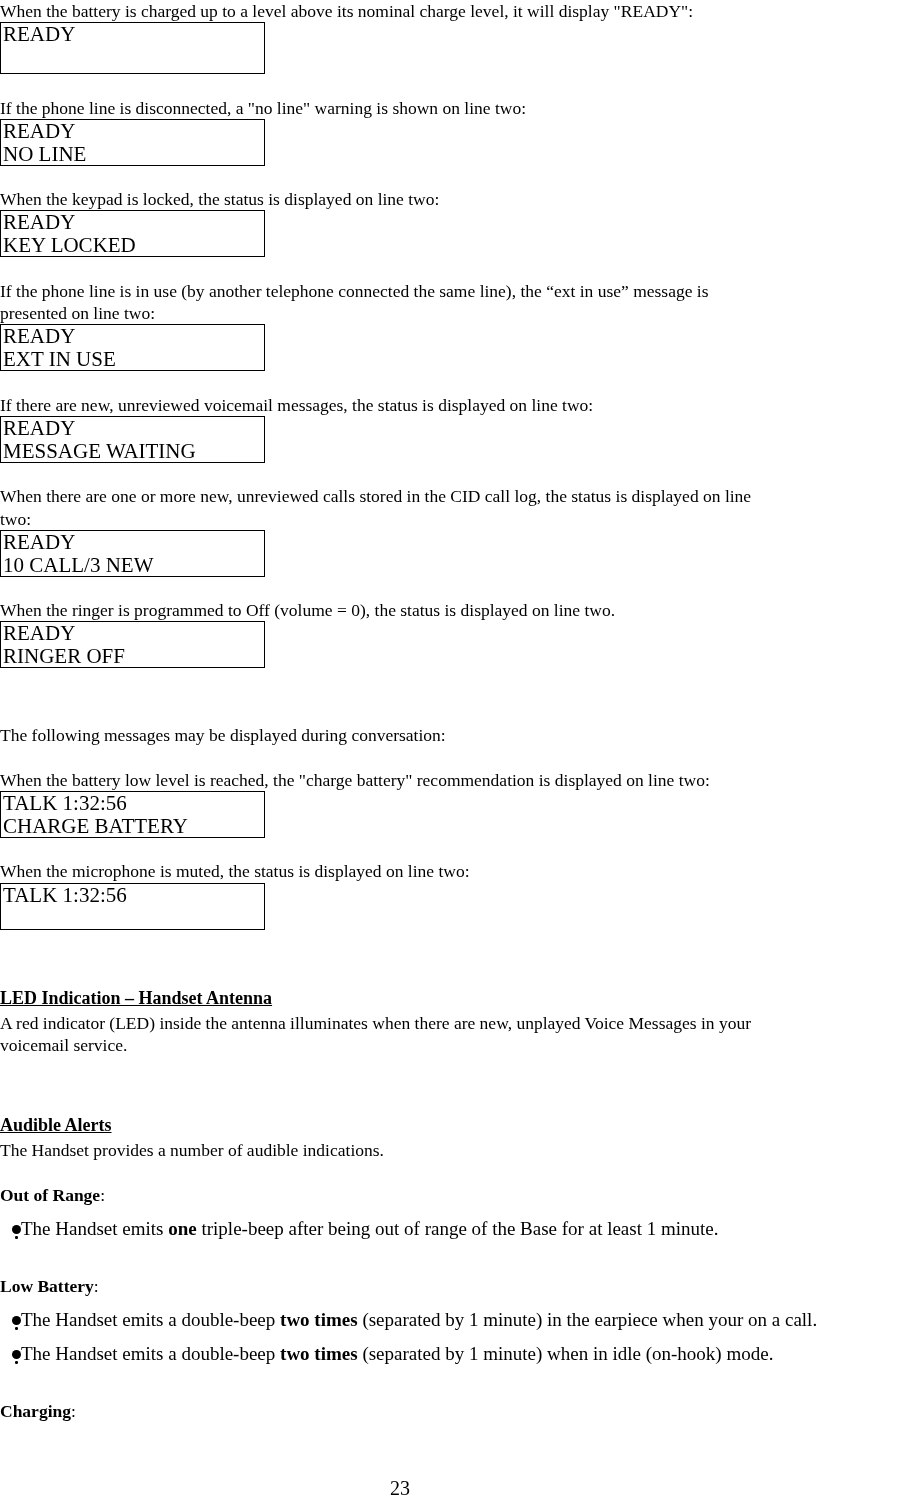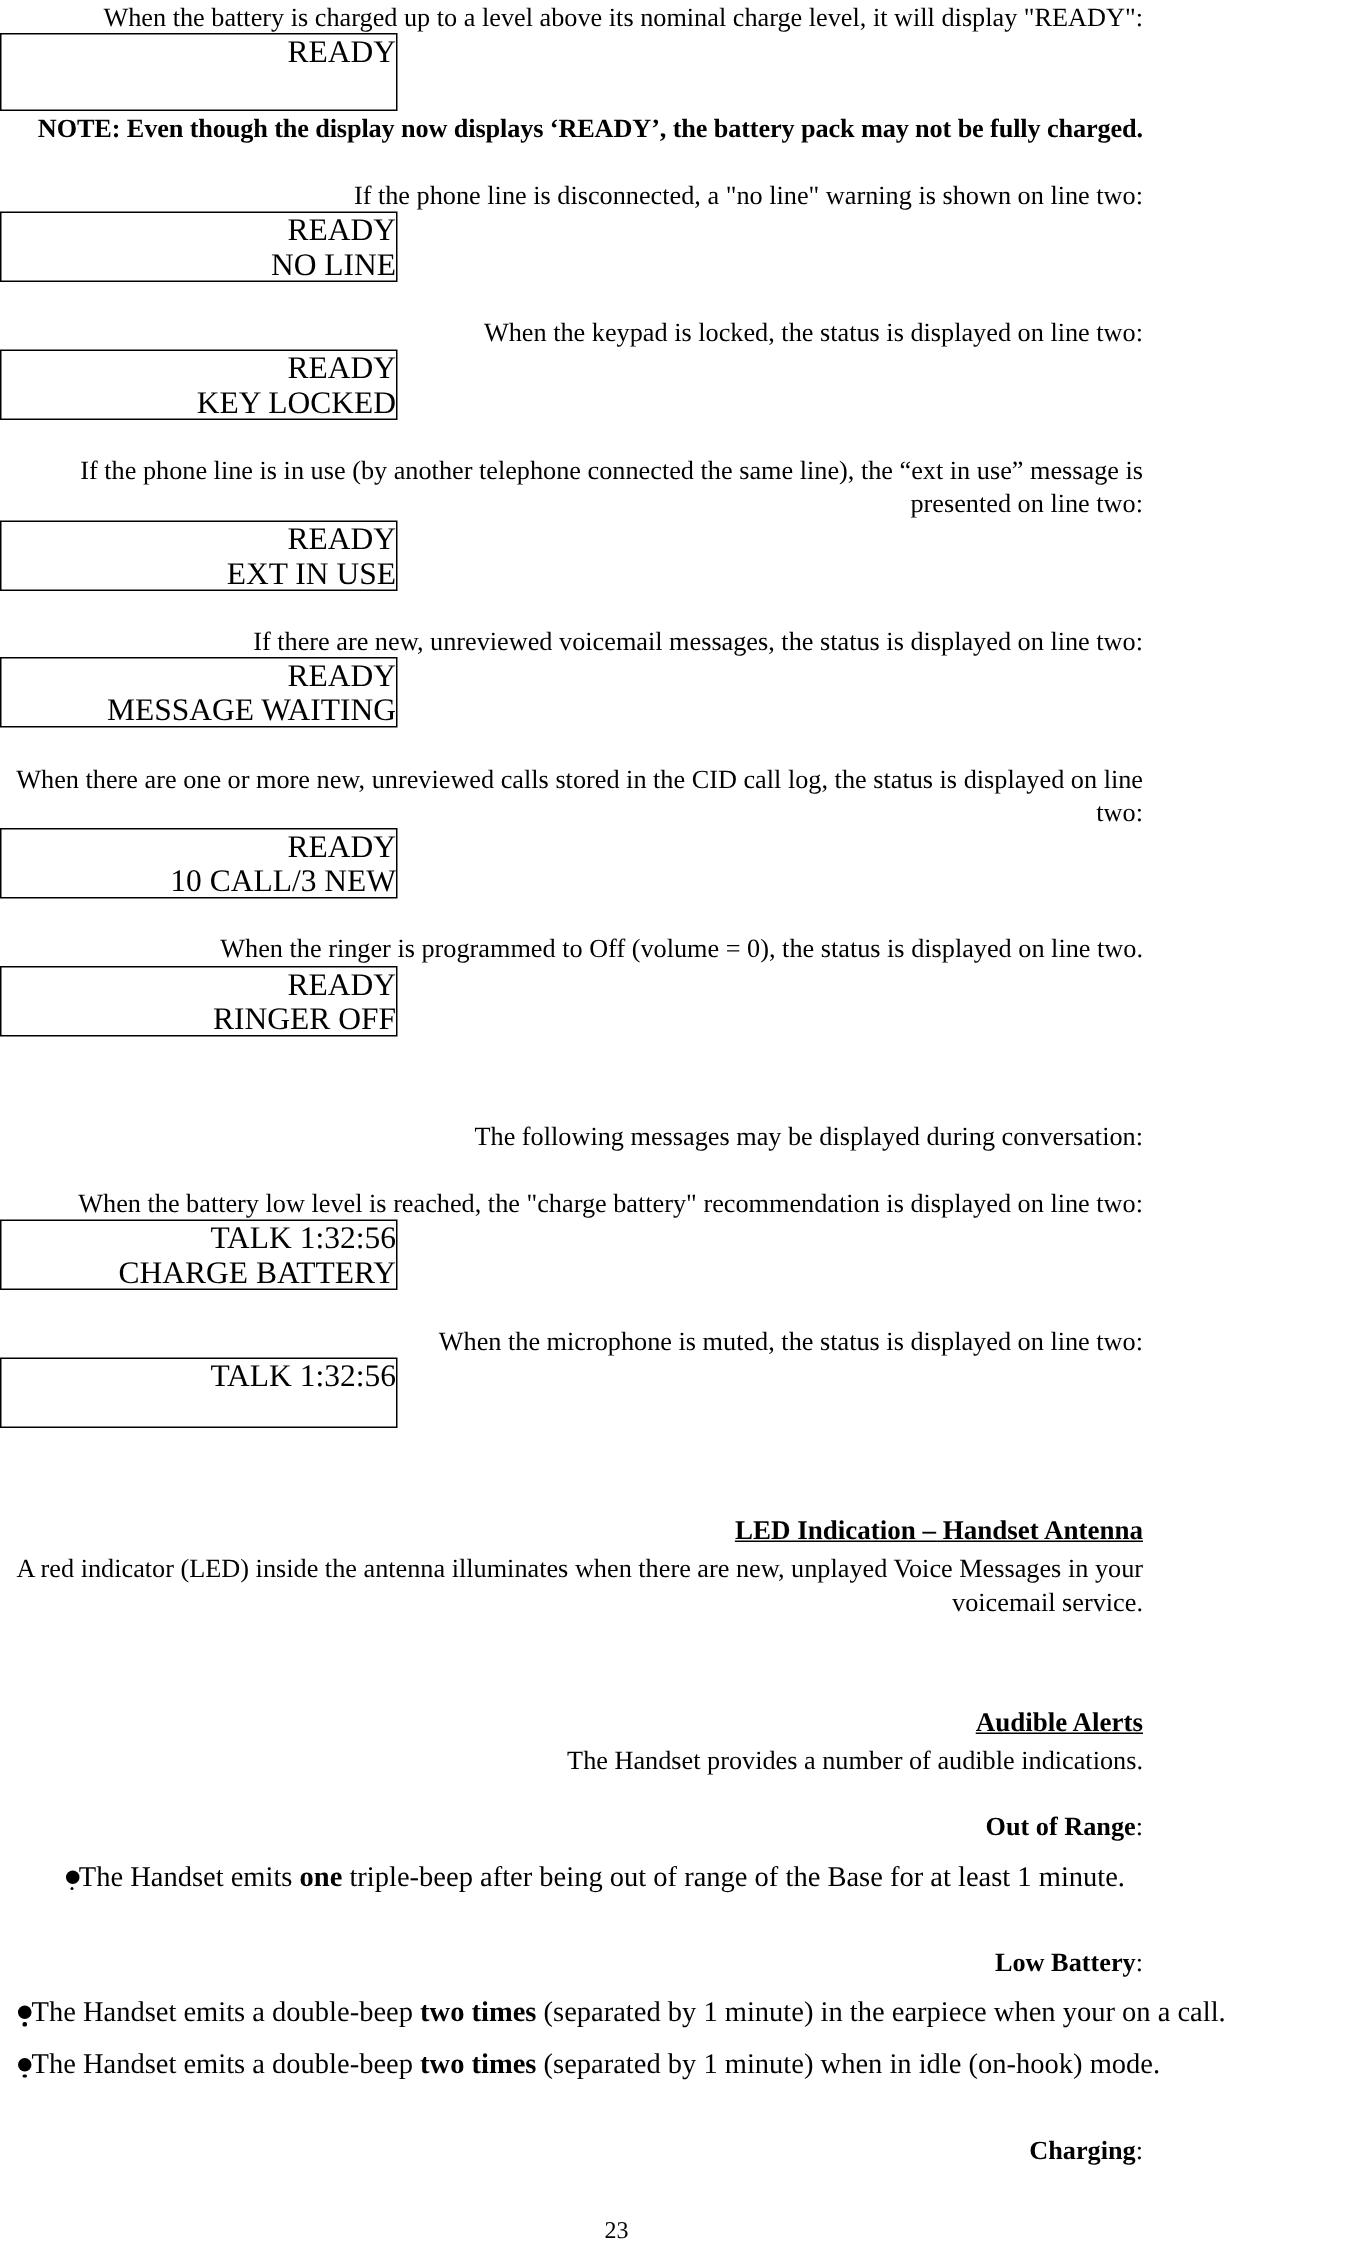--- a/index.html
+++ b/index.html
@@ -16,21 +16,20 @@
     font-size: 17.5px;
     line-height: 22.3px;
     color: #000000;
     overflow: hidden;
   }
   .body-wrap {
     position: absolute;
     left: 0px;
     top: 0px;
     width: 762px;
-    text-align: right;
   }
   p.para {
     margin: 0;
     padding: 0;
     font-size: 17.5px;
     line-height: 22.3px;
   }
   p.note {
     margin: 0;
     padding: 0;
@@ -104,43 +103,42 @@
     position: absolute;
     left: 3px;
     top: 11px;
     width: 2.5px;
     height: 2.5px;
     background: #000;
     border-radius: 50%;
   }
   .page-number {
     position: absolute;
-    left: 11px;
+    left: 0;
     width: 800px;
     top: 1478px;
     text-align: center;
-    font-size: 16px;
+    font-size: 20px;
     line-height: 20px;
   }
 </style>
 </head>
 <body>
 
 <div class="page">
 
   <div class="body-wrap">
 
     <p class="para">When the battery is charged up to a level above its nominal charge level, it will display "READY":</p>
 
     <div class="lcd-box tall">
       <div class="lcd-line">READY</div>
       <div class="lcd-line"></div>
     </div>
 
-    <p class="note">NOTE:  Even though the display now displays ‘READY’, the battery pack may not be fully charged.</p>
 
     <div class="spacer"></div>
 
     <p class="para">If the phone line is disconnected, a "no line" warning is shown on line two:</p>
     <div class="lcd-box two-line">
       <div class="lcd-line">READY</div>
       <div class="lcd-line">NO LINE</div>
     </div>
 
     <div class="spacer"></div>

